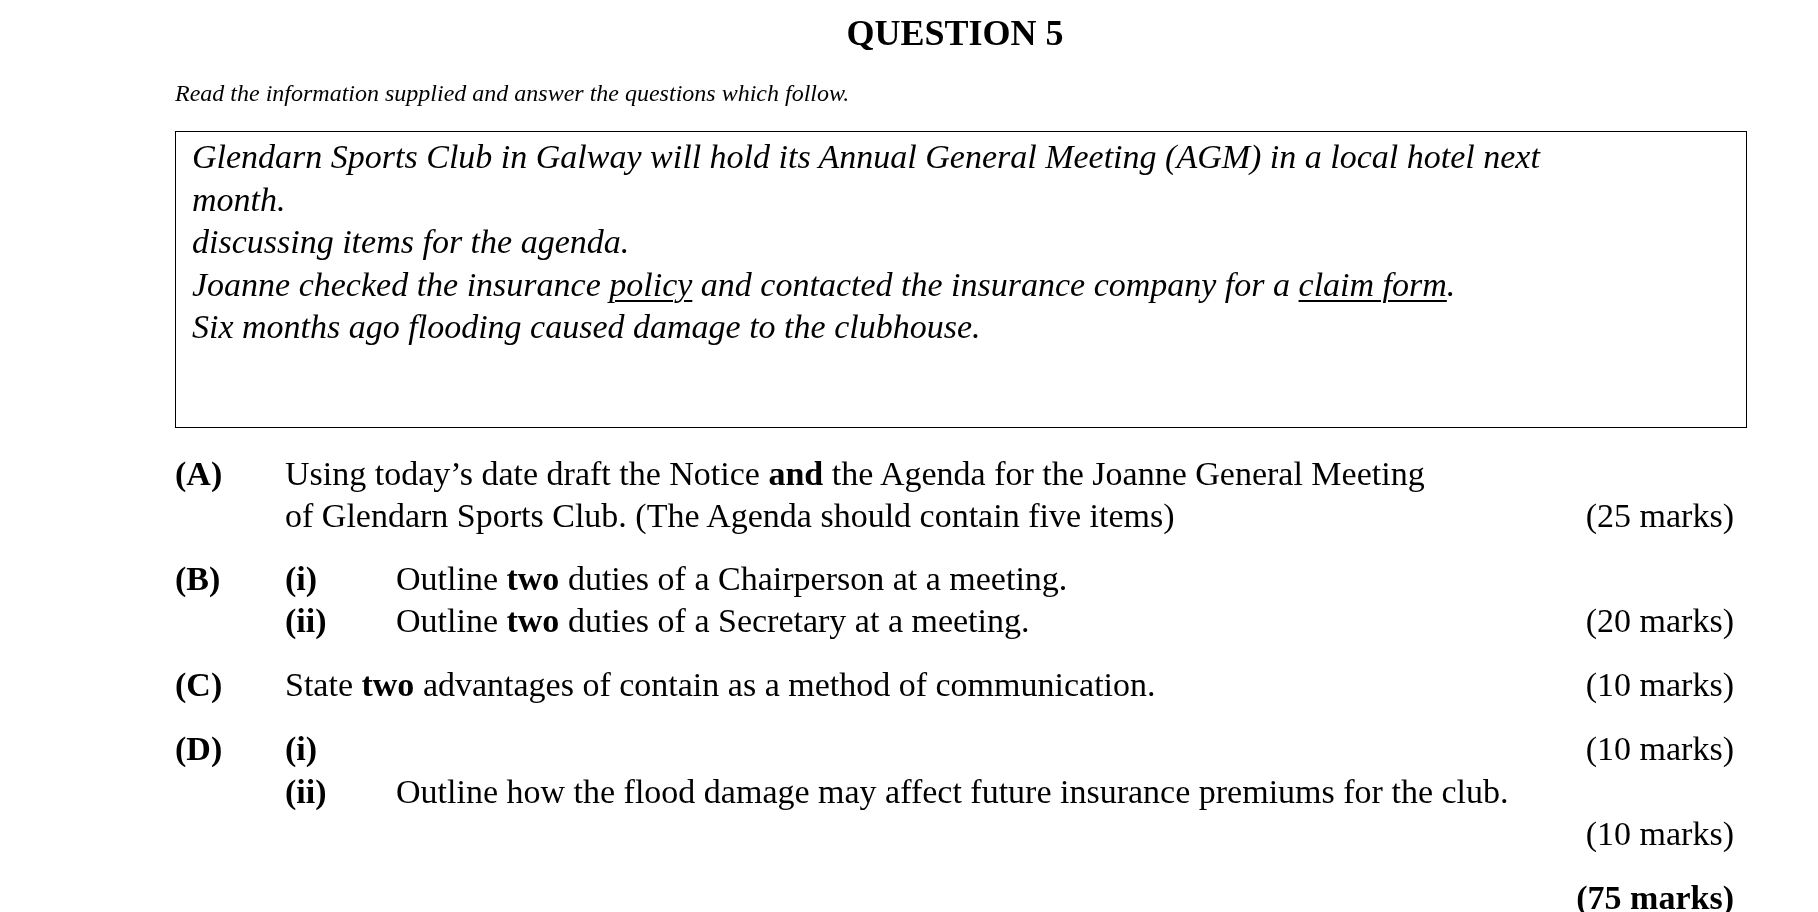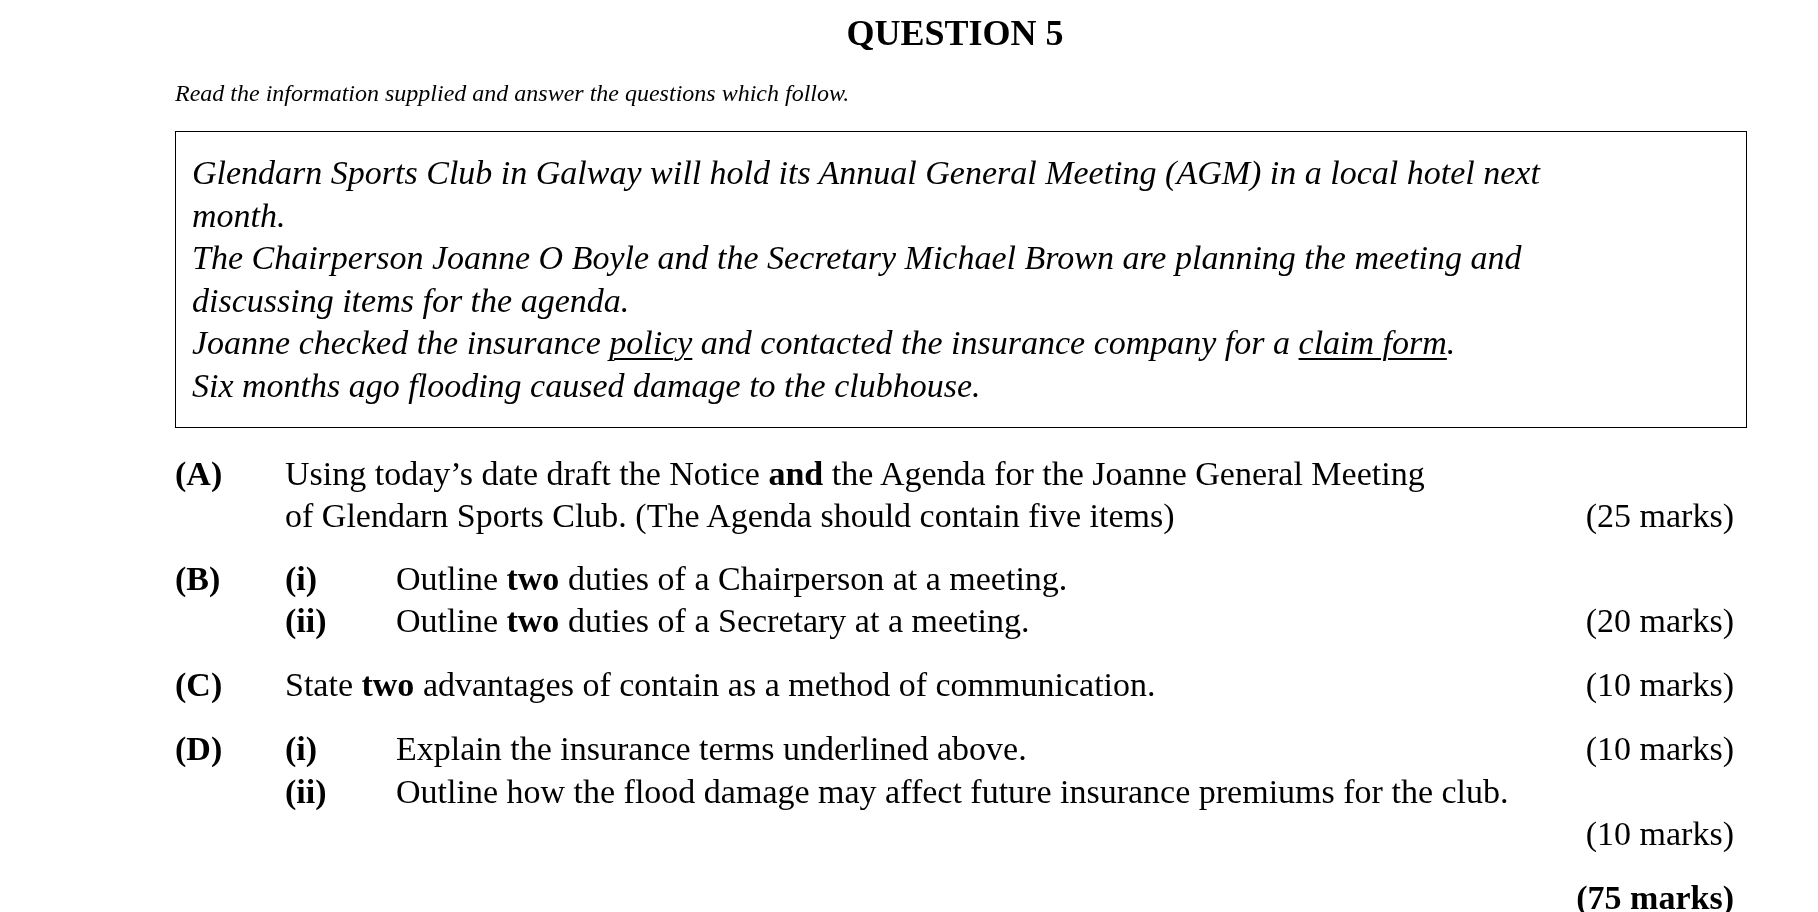--- a/index.html
+++ b/index.html
@@ -39,21 +39,21 @@
       line-height: 42px;
     }
     .info-box {
       position: absolute;
       left: 175px;
       top: 131px;
       width: 1572px;
       height: 297px;
       border: 1.5px solid #000;
       box-sizing: border-box;
-      padding: 20px 16px 0 16px;
+      padding: 4px 16px 0 16px;
       font-style: italic;
       font-size: 34px;
       line-height: 42.5px;
     }
     .info-box p {
       margin: 0;
     }
     .u {
       text-decoration: underline;
       text-underline-offset: 4px;
@@ -102,21 +102,20 @@
 
 <div class="page">
 
   <div class="title">QUESTION 5</div>
 
   <div class="intro">Read the information supplied and answer the questions which follow.</div>
 
   <div class="info-box">
     <p>Glendarn Sports Club in Galway will hold its Annual General Meeting (AGM) in a local hotel next</p>
     <p>month.</p>
-    <p>The Chairperson Joanne O Boyle and the Secretary Michael Brown are planning the meeting and</p>
     <p>discussing items for the agenda.</p>
     <p><span>Joanne checked the insurance </span><span class="u">policy</span><span> and contacted the insurance company for a </span><span class="u">claim form</span><span>.</span></p>
     <p>Six months ago flooding caused damage to the clubhouse.</p>
   </div>
 
   <div class="row" style="top:453px;">
     <span class="lbl">(A)</span>
     <span class="txt-a"><span>Using today’s date draft the Notice </span><b>and</b><span> the Agenda for the Joanne General Meeting</span></span>
   </div>
   <div class="row" style="top:495px;">
@@ -137,21 +136,20 @@
 
   <div class="row" style="top:664px;">
     <span class="lbl">(C)</span>
     <span class="txt-a"><span>State </span><b>two</b><span> advantages of contain as a method of communication.</span></span>
     <span class="marks">(10 marks)</span>
   </div>
 
   <div class="row" style="top:728px;">
     <span class="lbl">(D)</span>
     <span class="sub">(i)</span>
-    <span class="txt-b">Explain the insurance terms underlined above.</span>
     <span class="marks">(10 marks)</span>
   </div>
   <div class="row" style="top:771px;">
     <span class="sub">(ii)</span>
     <span class="txt-b">Outline how the flood damage may affect future insurance premiums for the club.</span>
   </div>
   <div class="row" style="top:813px;">
     <span class="marks">(10 marks)</span>
   </div>
 

